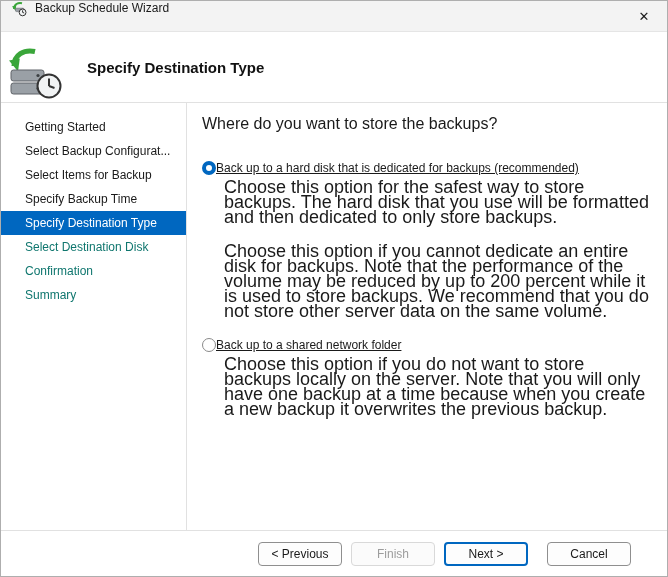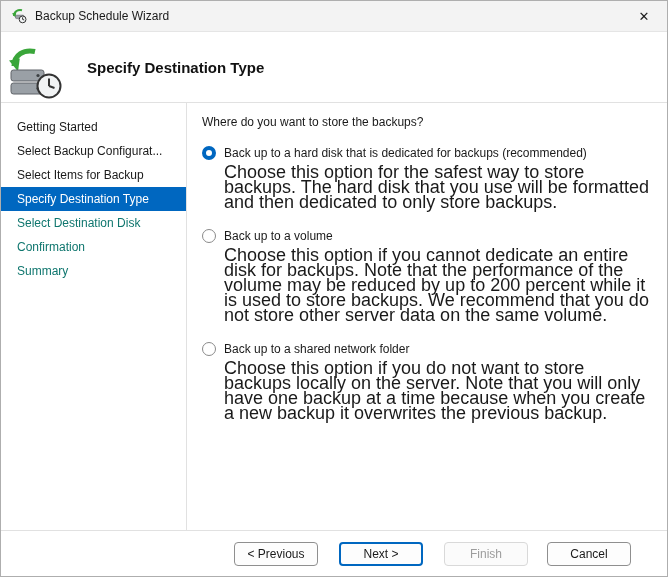--- a/index.html
+++ b/index.html
@@ -11,21 +11,21 @@
     border:1px solid #aeaeae;
     background:#ffffff;
     display:flex; flex-direction:column;
     overflow:hidden;
   }
 
   
   .titlebar {
     height:34px; flex:0 0 30px;
     background:#f3f3f3;
-    display:flex; align-items:center;
+    display:flex; 
     border-bottom:1px solid #e5e5e5;
   }
   .titlebar-icon { width:16px; height:16px; margin-left:10px; display:inline-flex; }
   .titlebar-title { font-size:12px; margin-left:8px; color:#1a1a1a; }
   .close-btn {
     margin-left:auto; width:46px; height:30px;
     border:none; background:transparent; cursor:pointer;
     font-size:13px; color:#1a1a1a; font-family:inherit;
     display:flex; align-items:center; justify-content:center;
   }
@@ -44,34 +44,34 @@
   .body-row { flex:1 1 auto; display:flex; min-height:0; }
 
   .sidebar {
     width:186px; flex:0 0 186px;
     border-right:1px solid #e1e1e1;
     padding-top:12px;
     background:#ffffff;
   }
   .step {
     height:24px; line-height:24px;
-    padding-left:16px;
+    padding-left:24px;
     font-size:12px;
     color:#1a1a1a;
     white-space:nowrap; overflow:hidden;
     cursor:default;
   }
   .step.active { background:#0067c0; color:#ffffff; }
   .step.disabled { color:#0f766e; }
 
   .content { flex:1 1 auto; padding:12px 14px 0 15px; }
-  .question { font-size:12px; margin-bottom:17px; }
+  .question { font-size:16px; margin-bottom:28px; }
 
   .option { margin-bottom:19px; }
-  .option-row { display:flex; align-items:center; gap:8px; cursor:default; }
+  .option-row { display:flex; align-items:center; cursor:default;text-decoration:underline; }
   .radio {
     width:14px; height:14px; flex:0 0 14px;
     border-radius:50%;
     border:1px solid #8a8a8a;
     background:#ffffff;
   }
   .radio.selected { border:4px solid #0067c0; }
   .option-label { font-size:12px; }
   .option-desc {
     font-size:18px; line-height:15px;
@@ -87,21 +87,21 @@
     padding-right:36px;
     background:#ffffff;
   }
   .btn {
     width:84px; height:24px;
     font-size:12px; font-family:inherit;
     color:#1a1a1a;
     background:#fdfdfd;
     border:1px solid #8f8f8f;
     border-radius:4px;
-    margin-left:21px;
+    margin-left:9px;
     cursor:pointer;
   }
   .btn.default { border:2px solid #0067c0; }
   .btn.disabled { color:#9d9d9d; border:1px solid #d9d9d9; background:#fbfbfb; cursor:default; }
   .btn.cancel { margin-left:19px; }
 </style>
 </head>
 <body>
 
 <div class="window">
@@ -139,56 +139,53 @@
     </span>
     <h1 class="header-title">Specify Destination Type</h1>
   </div>
 
   <div class="body-row">
 
     <nav class="sidebar">
       <div class="step">Getting Started</div>
       <div class="step">Select Backup Configurat...</div>
       <div class="step">Select Items for Backup</div>
+      <div class="step">Specify Backup Time</div>
       <div class="step active">Specify Destination Type</div>
       <div class="step disabled">Select Destination Disk</div>
       <div class="step disabled">Confirmation</div>
       <div class="step disabled">Summary</div>
     </nav>
 
     <main class="content">
       <p class="question">Where do you want to store the backups?</p>
 
       <div class="option">
         <div class="option-row">
           <span class="radio selected"></span>
           <span class="option-label">Back up to a hard disk that is dedicated for backups (recommended)</span>
         </div>
         <p class="option-desc">Choose this option for the safest way to store backups. The hard disk that you use will be formatted and then dedicated to only store backups.</p>
       </div>
 
       <div class="option">
-        <div class="option-row">
-          <span class="radio"></span>
-          <span class="option-label">Back up to a volume</span>
-        </div>
         <p class="option-desc">Choose this option if you cannot dedicate an entire disk for backups. Note that the performance of the volume may be reduced by up to 200 percent while it is used to store backups. We recommend that you do not store other server data on the same volume.</p>
       </div>
 
       <div class="option">
         <div class="option-row">
           <span class="radio"></span>
           <span class="option-label">Back up to a shared network folder</span>
         </div>
         <p class="option-desc">Choose this option if you do not want to store backups locally on the server. Note that you will only have one backup at a time because when you create a new backup it overwrites the previous backup.</p>
       </div>
     </main>
 
   </div>
 
   <footer class="footer">
     <button class="btn">&lt; Previous</button>
+    <button class="btn disabled">Finish</button>
     <button class="btn default">Next &gt;</button>
-    <button class="btn disabled">Finish</button>
     <button class="btn cancel">Cancel</button>
   </footer>
 
 </div>
 
 </body></html>

